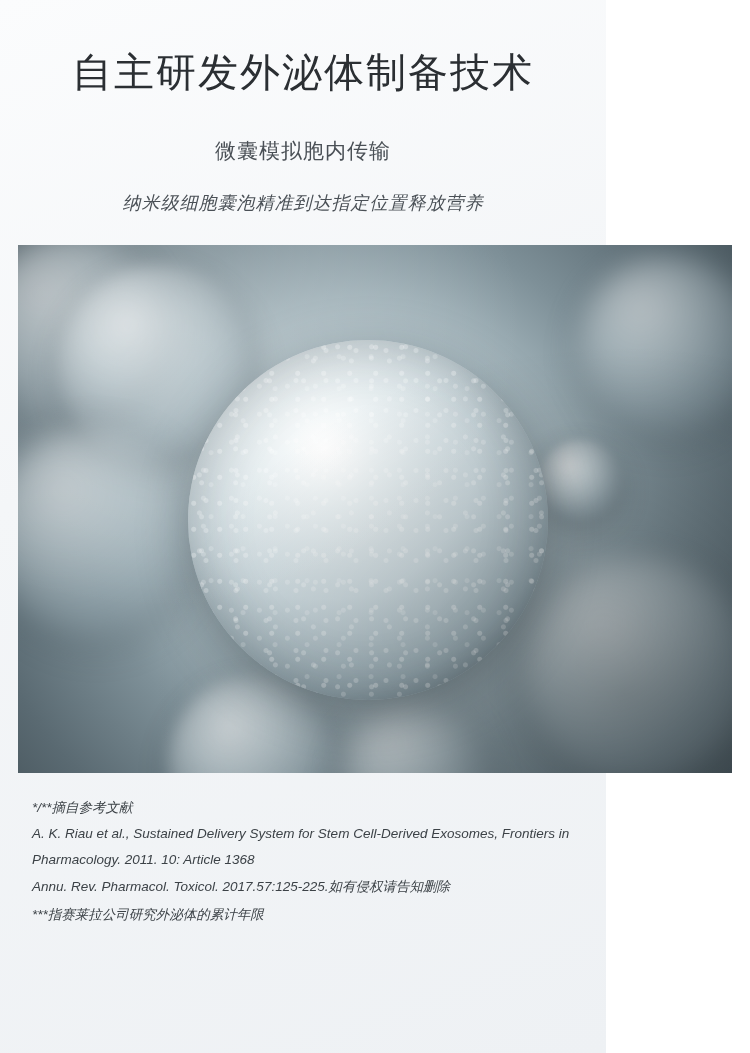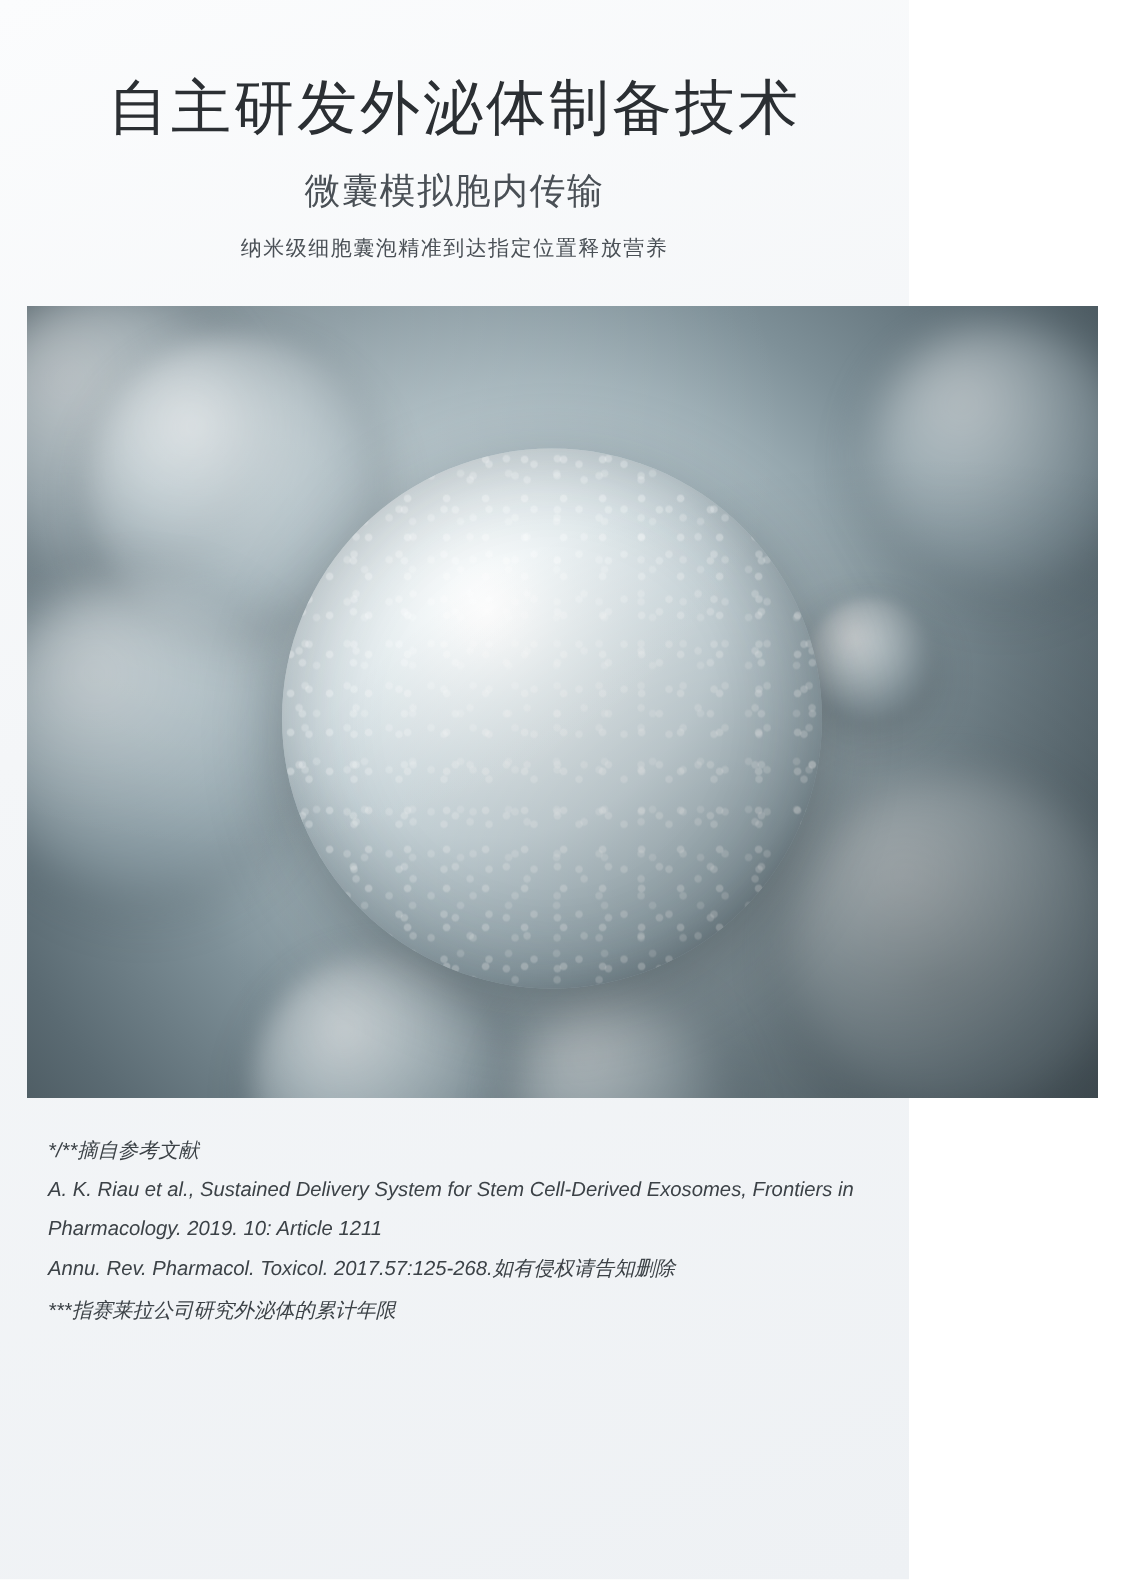--- a/index.html
+++ b/index.html
@@ -28,33 +28,34 @@
   }
   .main-title {
     font-size: 40px;
     letter-spacing: 2px;
     color: #2b2f33;
     font-weight: 400;
     line-height: 1.3;
     margin: 0;
   }
   .sub-title {
-    margin-top: 16px;
-    font-size: 24px;
+    margin-top: 40px;
+    font-size: 21px;
     color: #4a5056;
     letter-spacing: 1px;
     line-height: 1.2;
     text-align: center;
   }
   .sub-title-2 {
-    margin-top: 14px;
-    font-size: 14px;
+    margin-top: 30px;
+    font-size: 18px;
     color: #4a5056;
     letter-spacing: 1px;
     line-height: 1.2;
+    font-style: italic;
   }
 
   
   .hero-wrap {
     margin: 30px 18px 0 18px;
     width: 714px;
     height: 528px;
     position: relative;
     overflow: hidden;
     background: radial-gradient(circle at 48% 48%, #d7e3e6 0%, #b8c9cf 30%, #7e9098 60%, #5a6a72 85%, #4a585f 100%);
@@ -137,18 +138,18 @@
     <div class="cell blur-3" style="left:560px; top:10px; width:180px; height:180px;"></div>
     <div class="cell blur-3" style="left:505px; top:310px; width:230px; height:230px;"></div>
     <div class="cell blur-2" style="left:150px; top:430px; width:175px; height:175px;"></div>
     <div class="cell blur-3" style="left:320px; top:455px; width:150px; height:150px;"></div>
     <div class="cell blur-1" style="left:520px; top:195px; width:85px; height:85px;"></div>
     <div class="cell cell-main"></div>
   </div>
 
   <div class="refs">
     <div class="ref-line">*/**摘自参考文献</div>
-    <div class="ref-line">A. K. Riau et al., Sustained Delivery System for Stem Cell-Derived Exosomes, Frontiers in Pharmacology. 2019. 10: Article 1211</div>
-    <div class="ref-line">Annu. Rev. Pharmacol. Toxicol. 2017.57:125-268.如有侵权请告知删除</div>
+    <div class="ref-line">A. K. Riau et al., Sustained Delivery System for Stem Cell-Derived Exosomes, Frontiers in Pharmacology. 2011. 10: Article 1368</div>
+    <div class="ref-line">Annu. Rev. Pharmacol. Toxicol. 2017.57:125-225.如有侵权请告知删除</div>
     <div class="ref-line footnote">***指赛莱拉公司研究外泌体的累计年限</div>
   </div>
 
 </div>
 
 </body></html>

